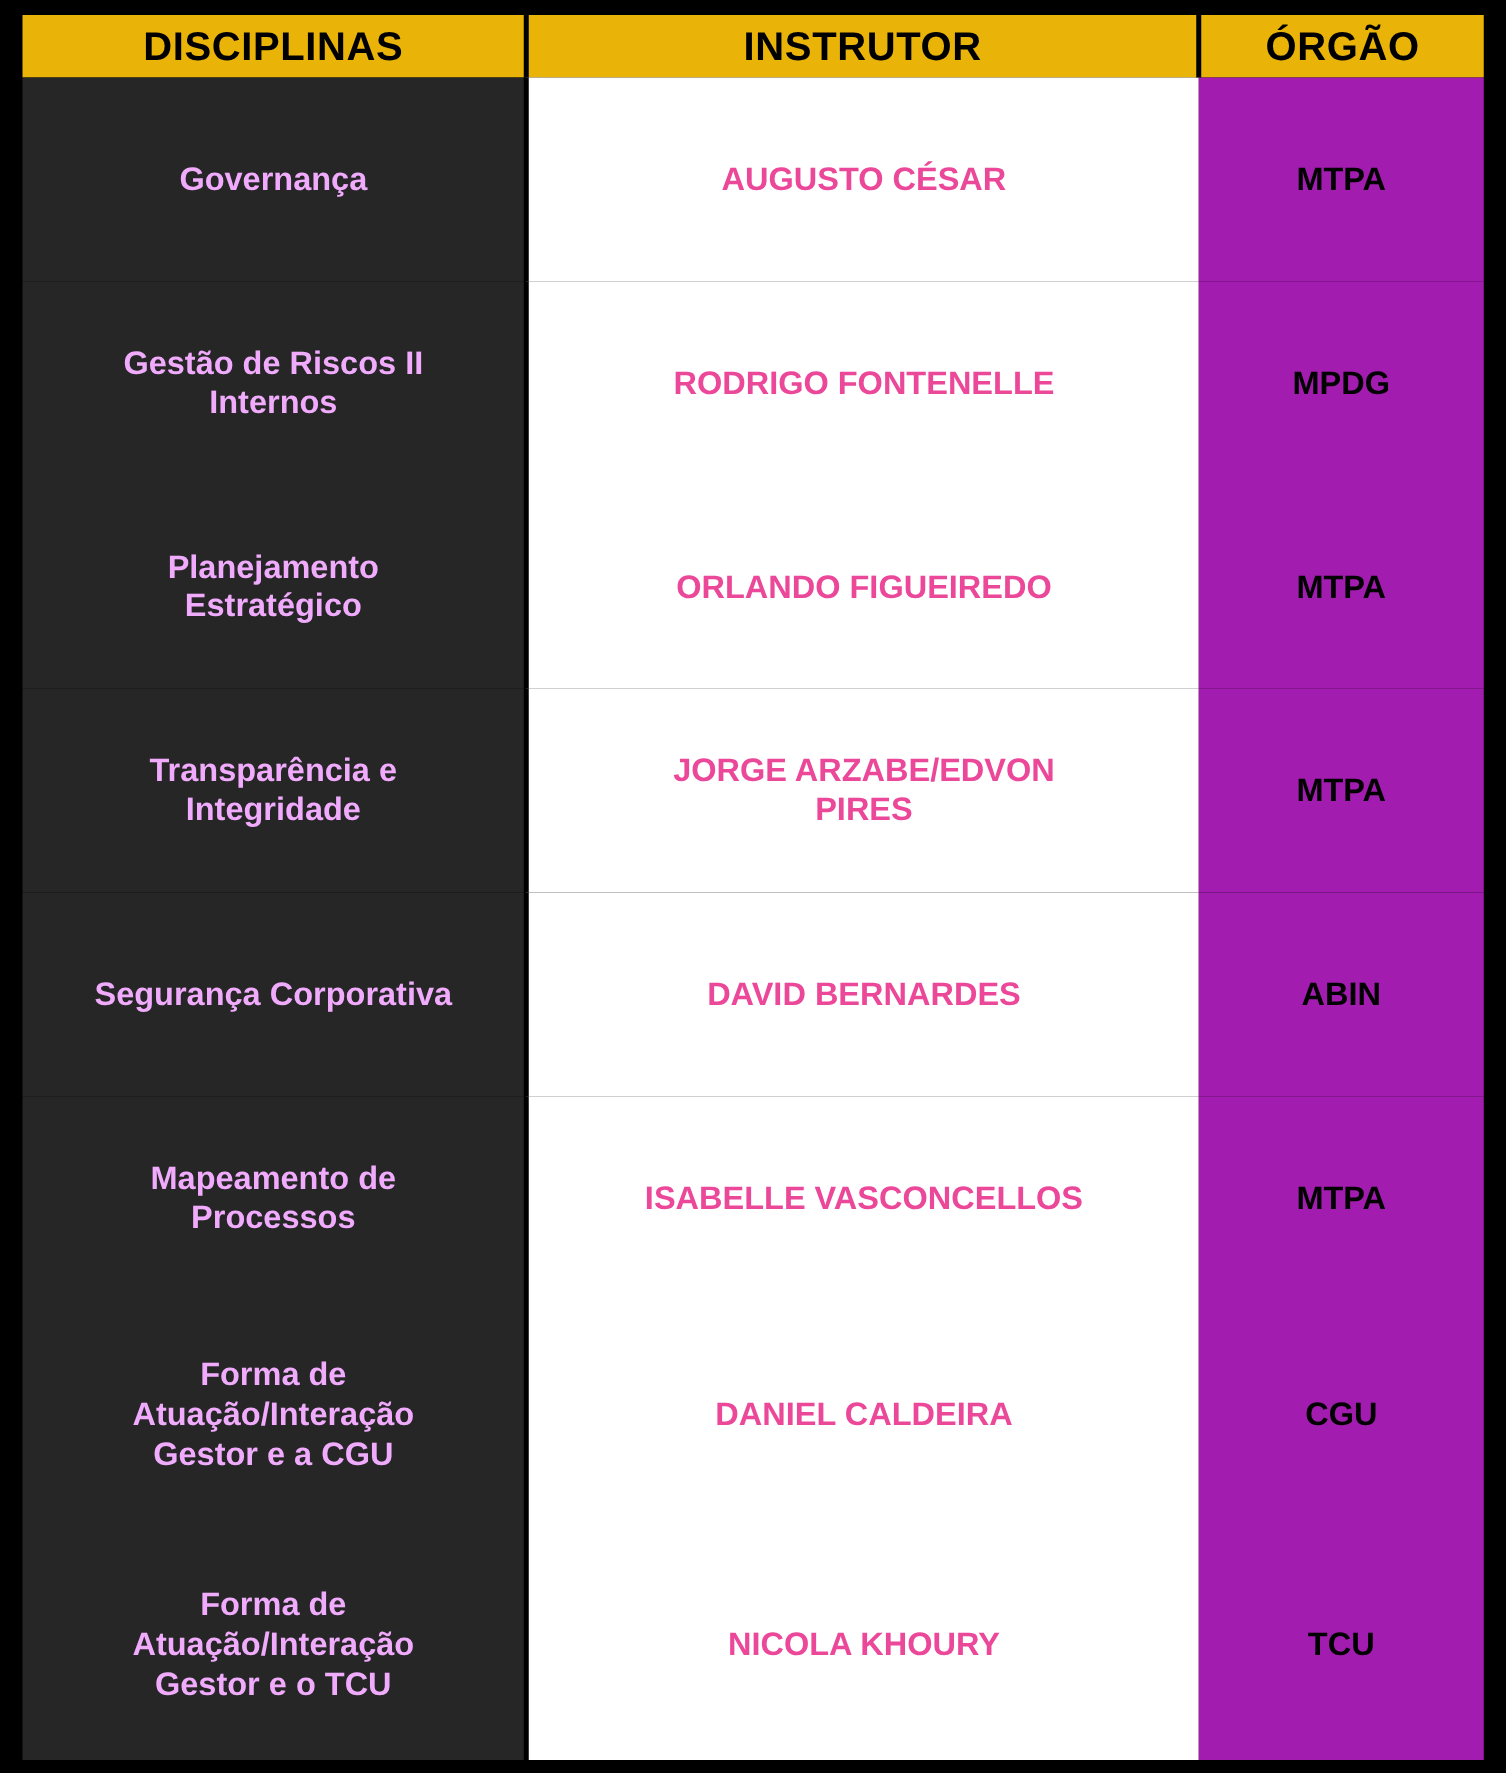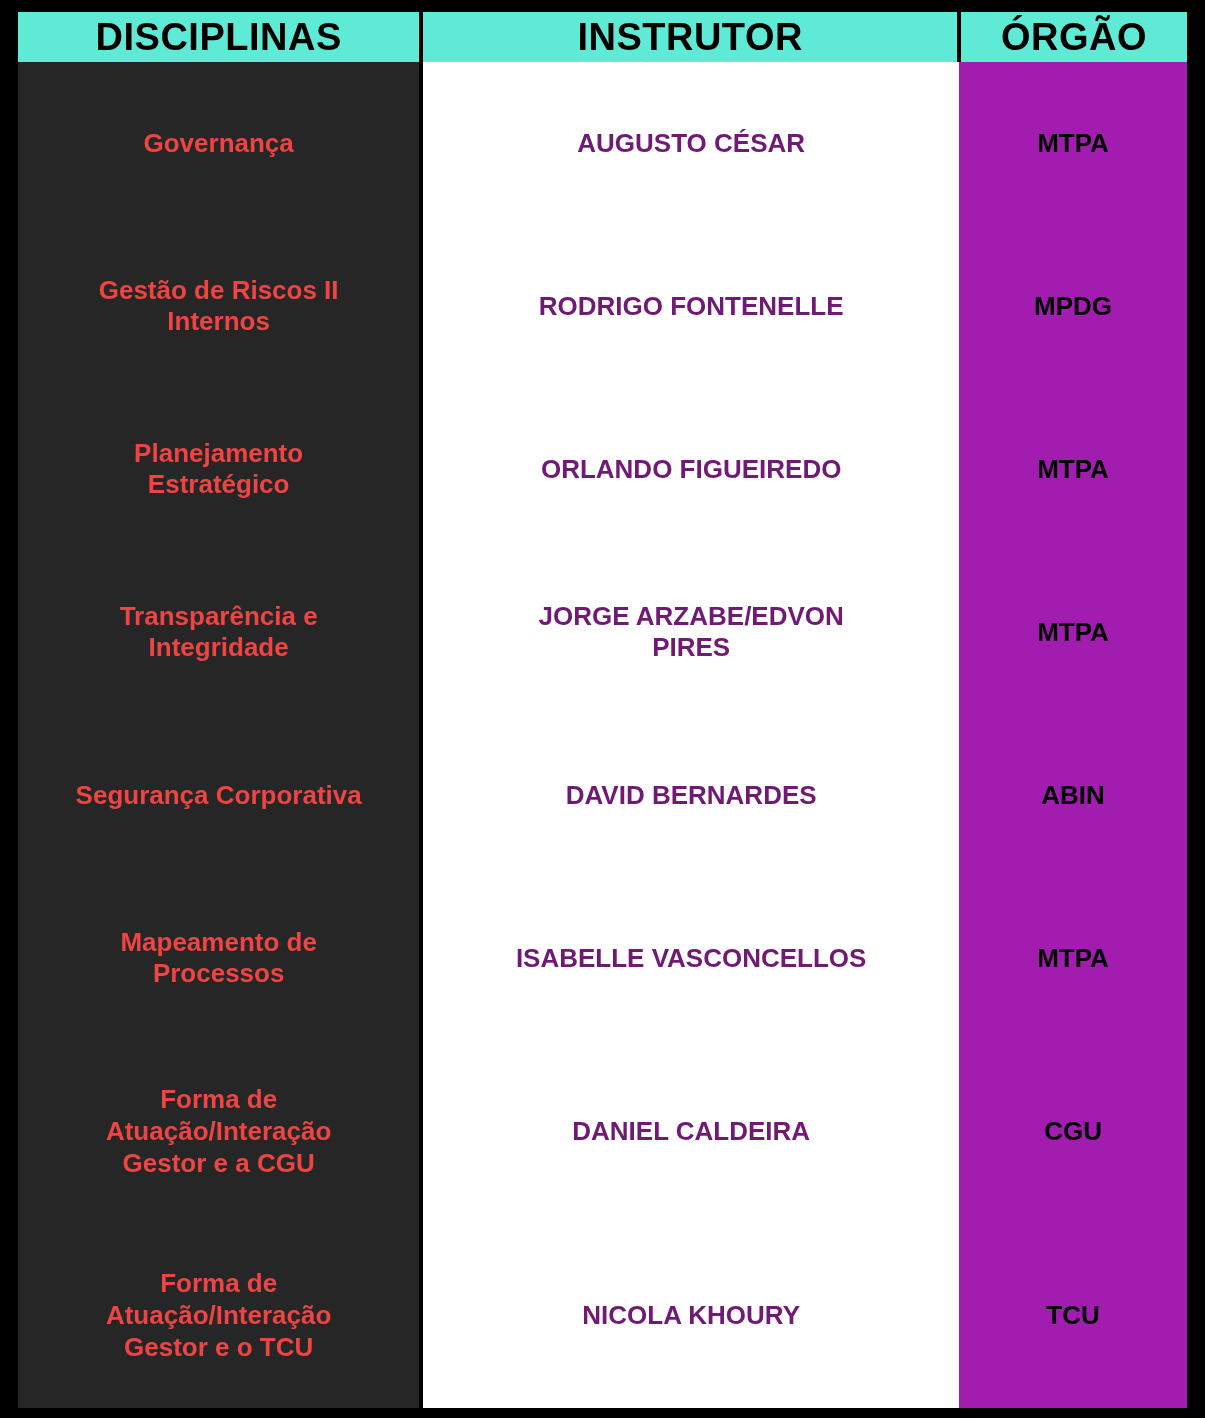--- a/index.html
+++ b/index.html
@@ -33,45 +33,45 @@
     margin: 0;
     vertical-align: middle;
     text-align: center;
     font-weight: bold;
   }
   
   thead tr {
     height: 50px;
   }
   thead th {
-    background: #5eead4;
+    background: #eab308;
     color: #000000;
-    font-size: 38px;
+    font-size: 32px;
     letter-spacing: 0.5px;
     border-right: 4px solid #000000;
   }
   thead th:last-child {
     border-right: none;
   }
   
   col.c-disc { width: 34.5%; }
   col.c-inst { width: 46%; }
   col.c-org  { width: 19.5%; }
 
   tbody td.disc {
     background: #262626;
-    color: #ef4444;
+    color: #f0abfc;
     font-size: 26px;
     line-height: 1.22;
     padding: 4px 10px;
     border-right: 4px solid #000000;
   }
   tbody td.inst {
     background: #FFFFFF;
-    color: #701a75;
+    color: #ec4899;
     font-size: 26px;
     line-height: 1.22;
     padding: 4px 8px;
   }
   tbody td.org {
     background: #a21caf;
     color: #000000;
     font-size: 26px;
     line-height: 1.22;
     padding: 4px 6px;

